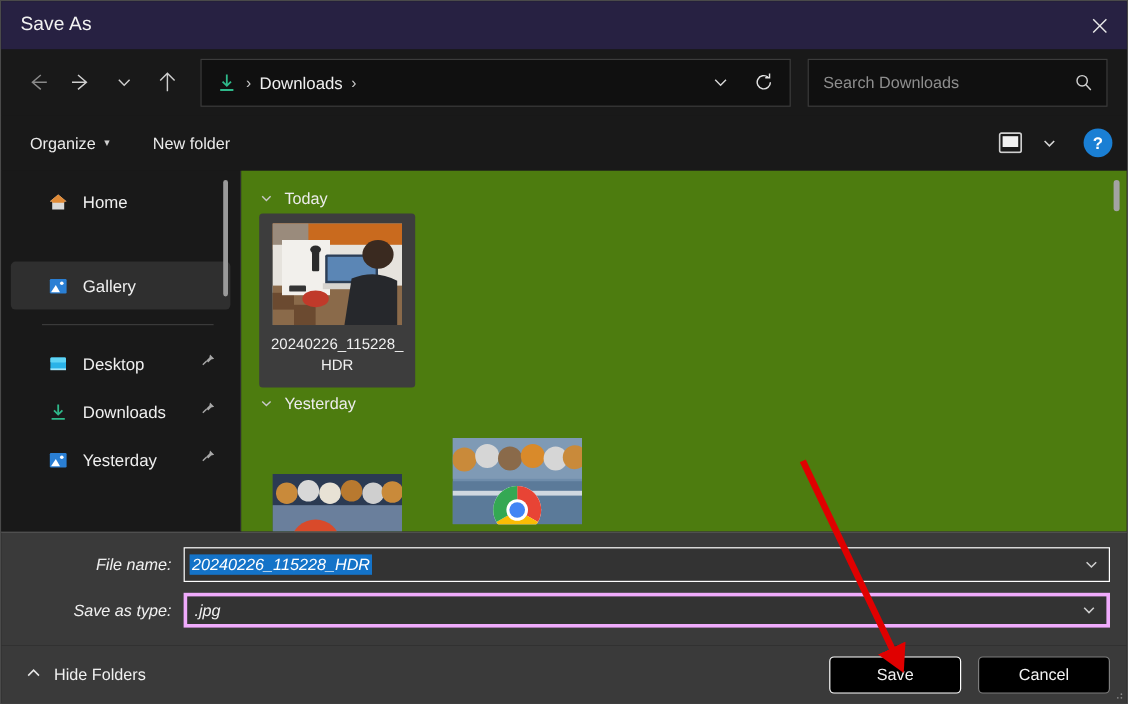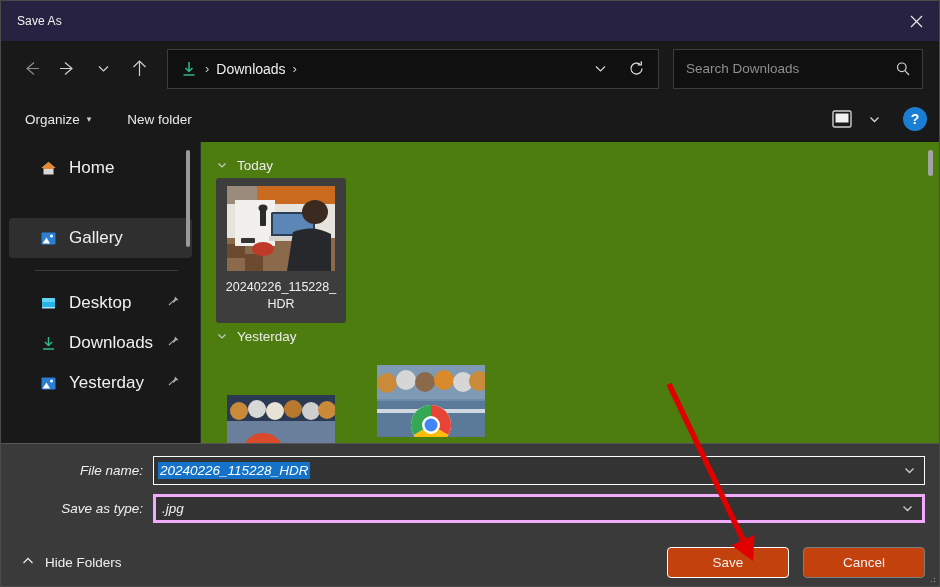--- a/index.html
+++ b/index.html
@@ -19,21 +19,21 @@
 
   
   #titlebar {
     height: 40px; min-height: 40px;
     background: #272142;
     display: flex; align-items: center;
     position: relative;
   }
   #title-text {
     margin-left: 16px;
-    color: #f2f2f2; font-size: 12px; letter-spacing: .1px;
+    color: #f2f2f2; font-size: 16px; letter-spacing: .1px;
   }
   #close-btn {
     position: absolute; right: 0; top: 0;
     width: 46px; height: 40px;
     display: flex; align-items: center; justify-content: center;
     color: #e8e8e8;
   }
   #close-btn svg { display: block; }
 
   
@@ -136,21 +136,21 @@
     height: 40px; margin: 0 8px;
     display: flex; align-items: center;
     border-radius: 4px;
     position: relative;
   }
   .side-item.selected { background: #2f2f2f; margin-top: 30px; }
   .side-icon {
     width: 22px; flex: 0 0 22px; margin-left: 28px;
     display: flex; align-items: center; justify-content: center;
   }
-  .side-label { color: #efefef; font-size: 17px; margin-left: 10px; }
+  .side-label { color: #efefef; font-size: 14px; margin-left: 10px; }
   .pin-icon { position: absolute; right: 12px; color: #9d9d9d; }
   #side-divider {
     height: 1px; background: #3a3a3a;
     margin: 12px 22px 12px 34px;
   }
   #sidebar-scrollbar {
     position: absolute; right: 10px; top: 8px;
     width: 4px; height: 97px;
     background: #9a9a9a; border-radius: 2px;
   }
@@ -230,22 +230,22 @@
     padding: 0 14px 0 12px;
     position: relative;
   }
   #hide-folders {
     display: flex; align-items: center; gap: 10px;
     color: #f0f0f0; font-size: 13.5px;
     padding: 6px 8px;
   }
   #footer-buttons { margin-left: auto; display: flex; gap: 14px; }
   .dlg-btn {
-    width: 122px; height: 31px;
-    background: #c2410c;
+    width: 110px; height: 31px;
+    background: #000000;
     color: #f2f2f2; font-size: 13.5px;
     display: flex; align-items: center; justify-content: center;
     border-radius: 4px;
     font-family: "Liberation Sans", sans-serif;
   }
   #btn-save { border: 1px solid #ffffff; }
   #btn-cancel { border: 1px solid #7d7d7d; }
   #resize-grip {
     position: absolute; right: 3px; bottom: 3px;
     width: 8px; height: 8px; color: #777;

